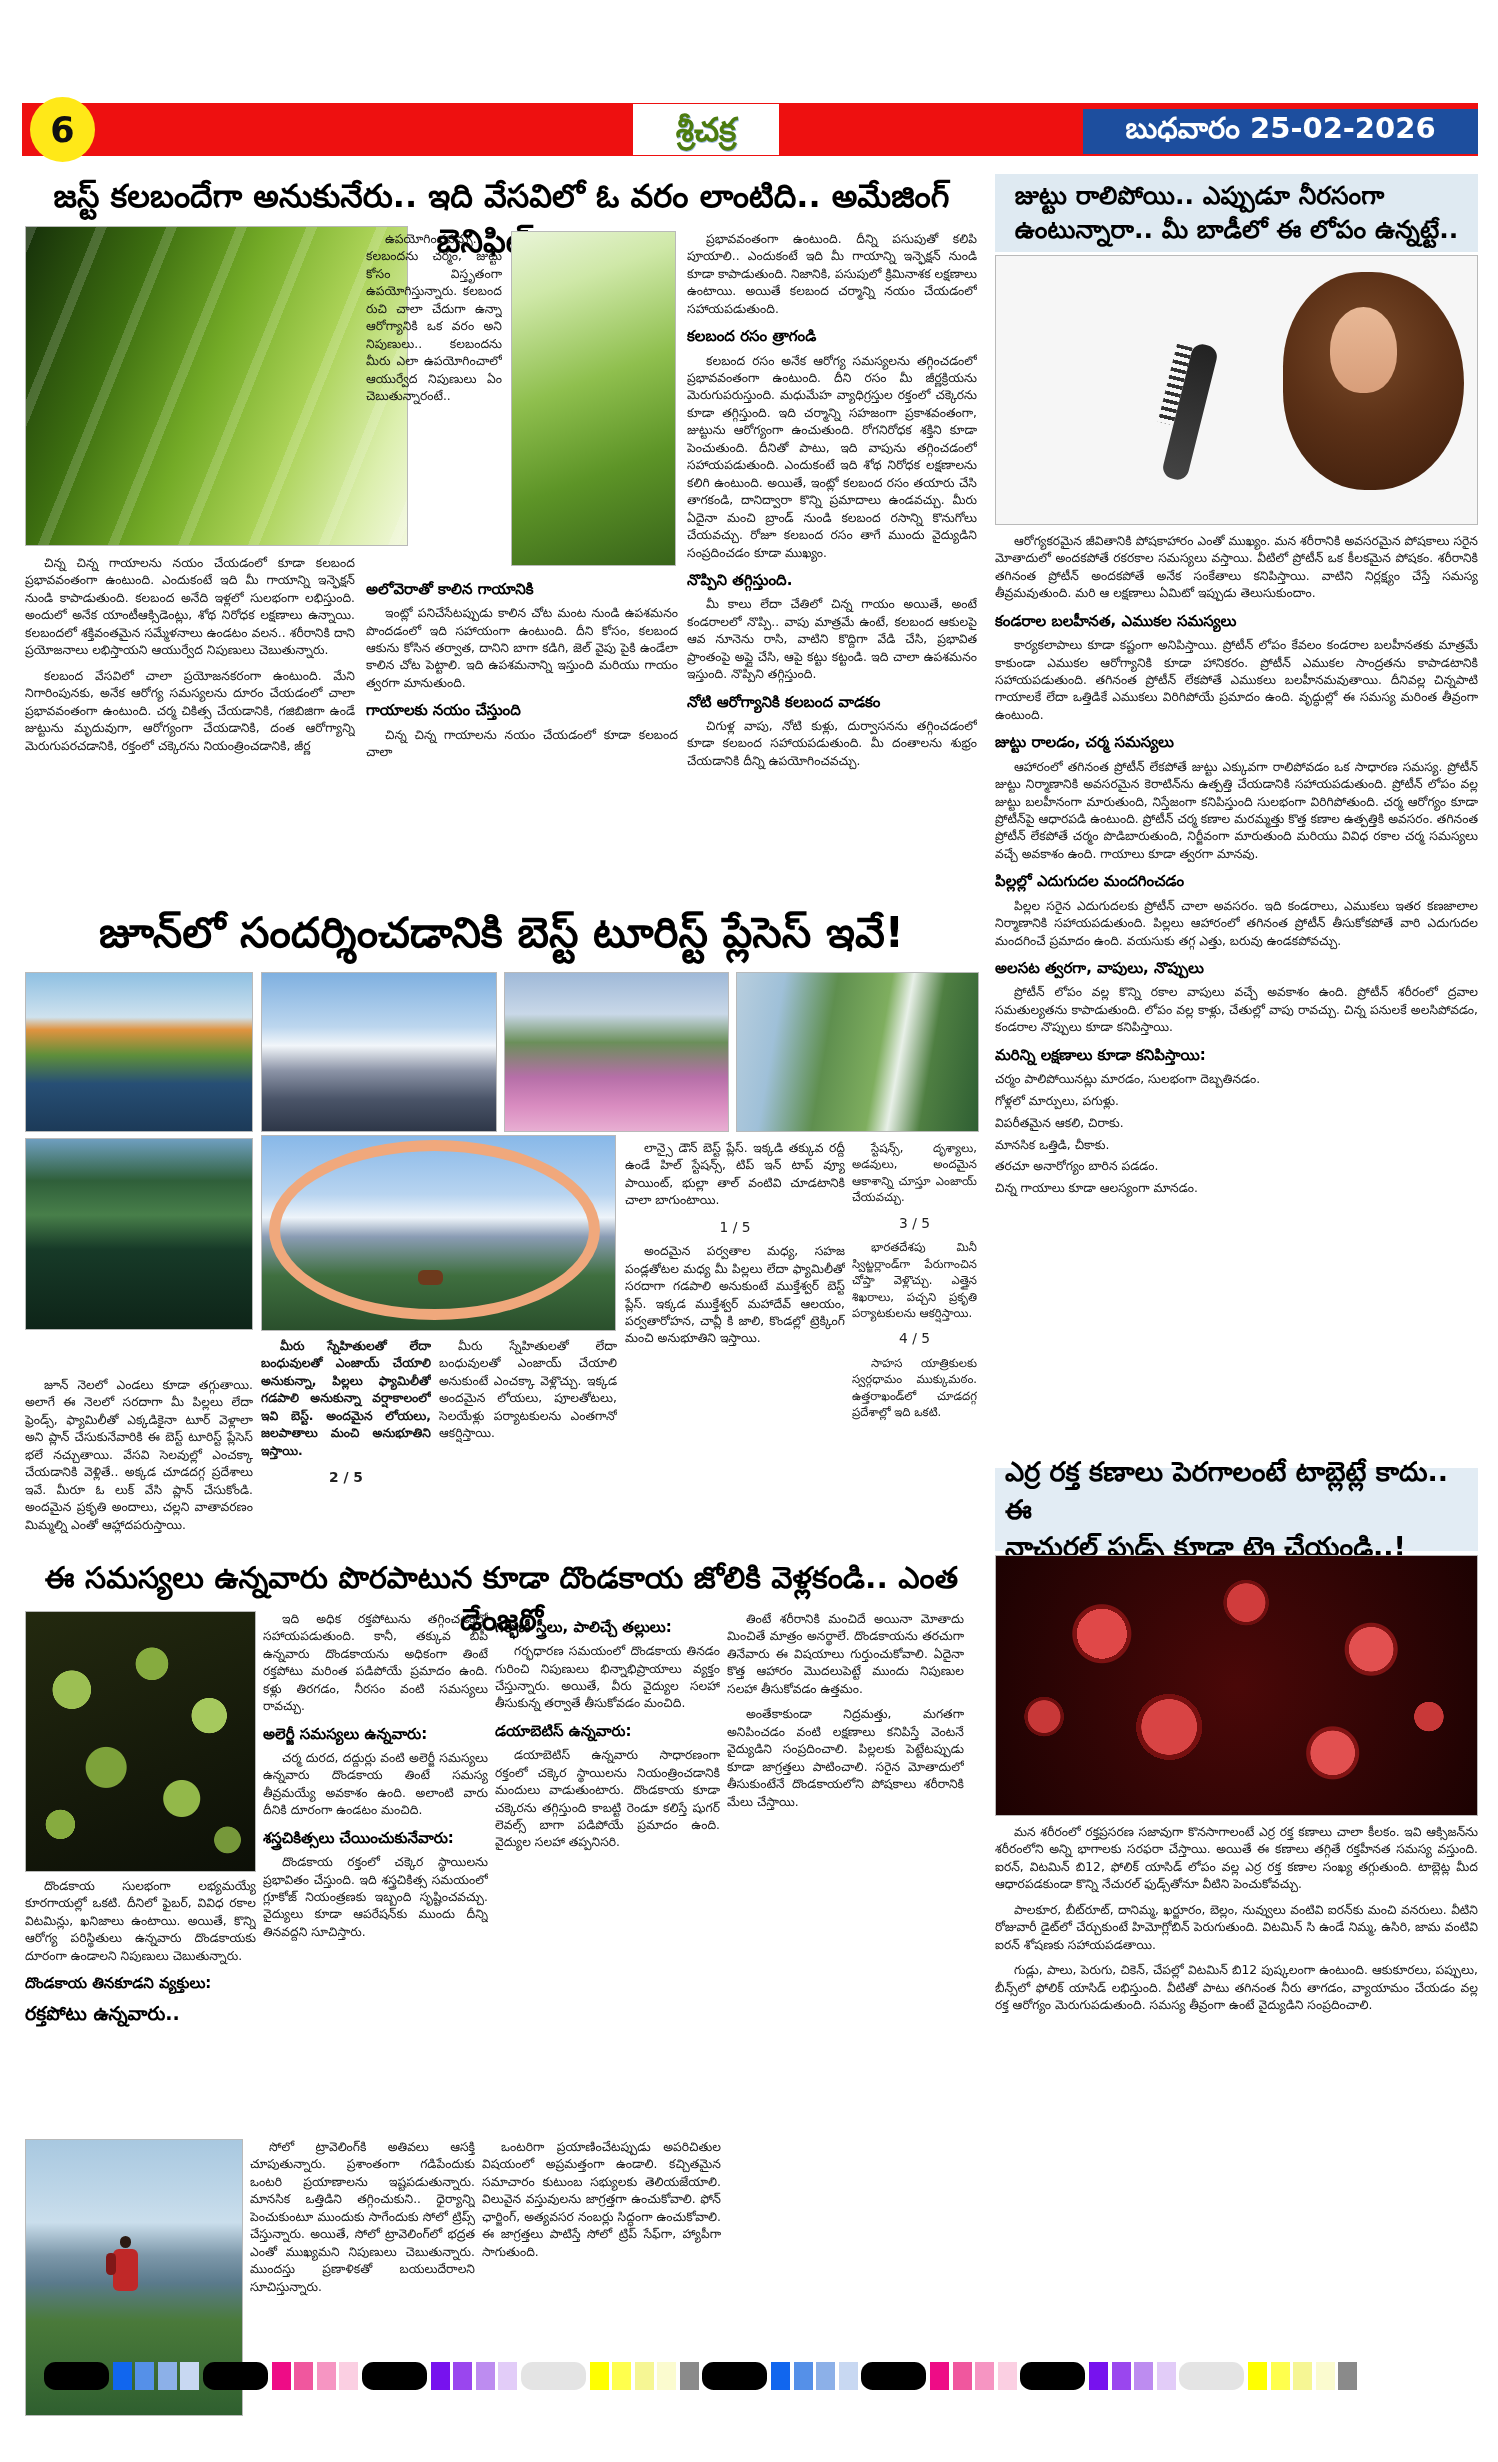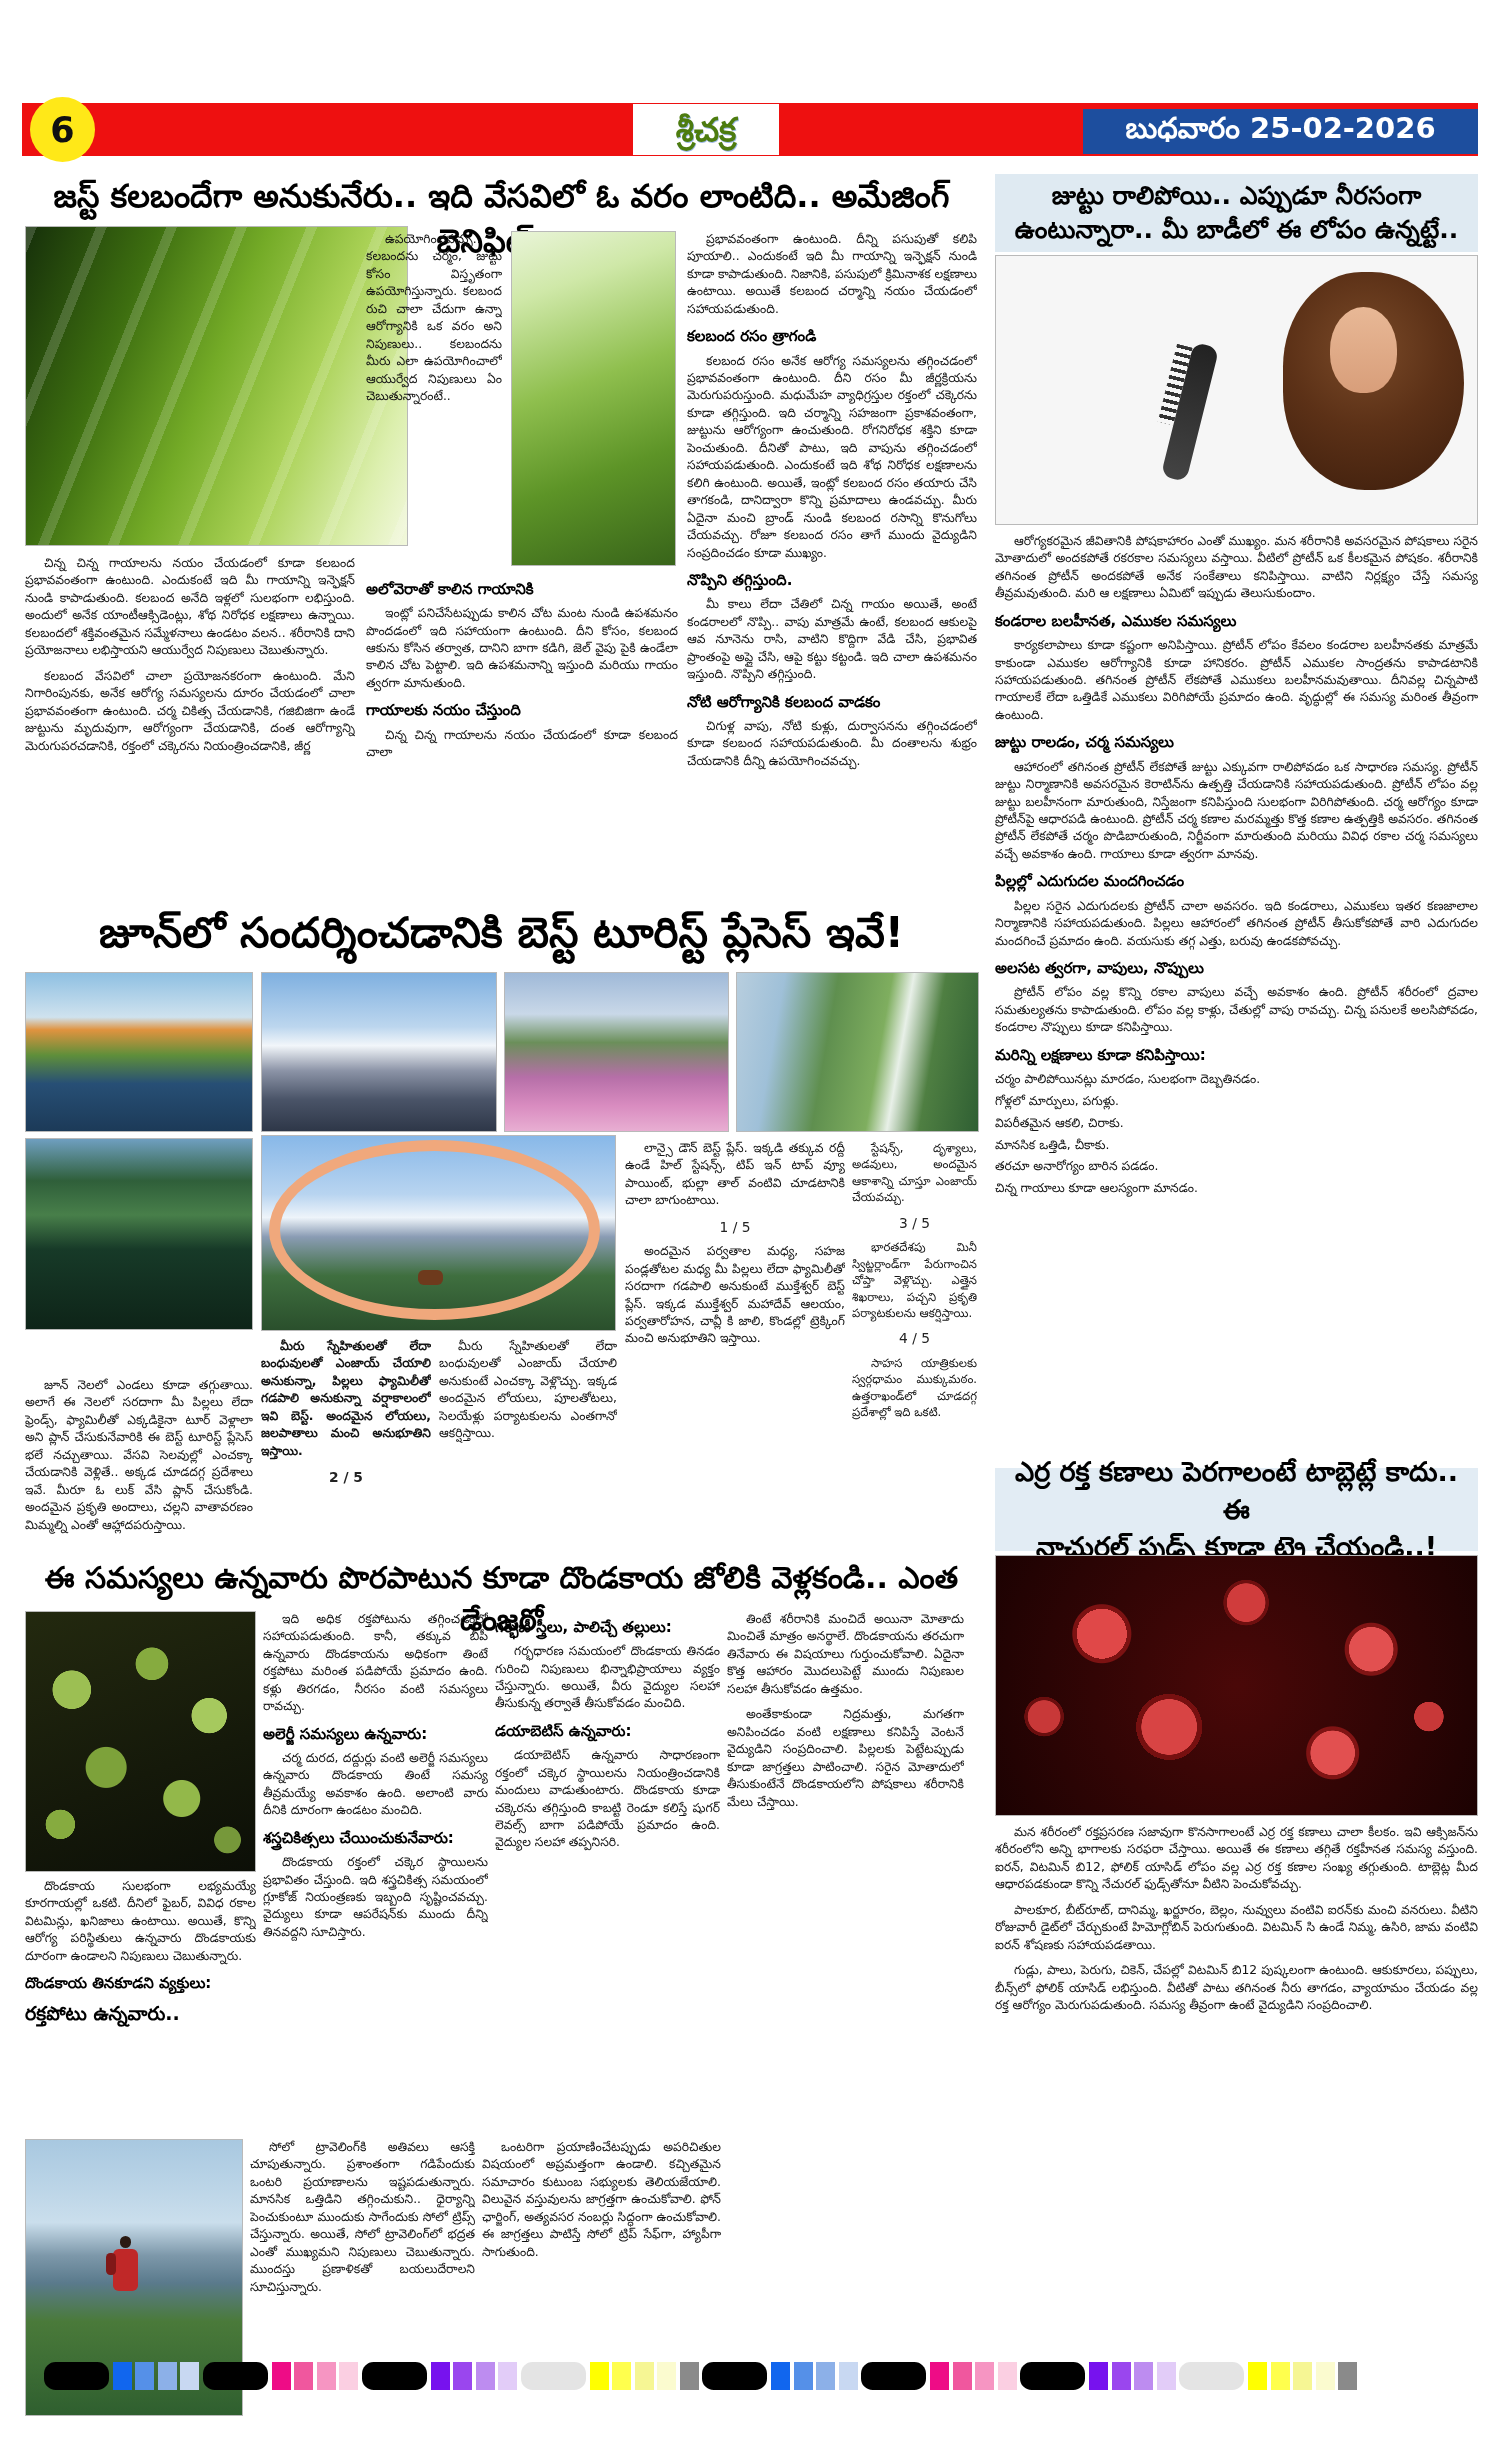--- a/index.html
+++ b/index.html
@@ -15,21 +15,21 @@
   .listline{margin:0 0 4.4px 0;}
   
   .redbar{background:#ee1010;}
   .pagenum{background:#ffe818;border-radius:50%;display:flex;align-items:center;justify-content:center;
            font-size:35px;font-weight:bold;color:#111;}
   .logobox{background:#ffffff;display:flex;flex-direction:column;align-items:center;justify-content:center;}
   .logotxt{color:#4d7c0f;font-size:33px;font-weight:bold;line-height:1;text-shadow:0.7px 0.7px 0 #9db9e8;}
   .datebox{background:#1d4e9e;display:flex;align-items:center;justify-content:center;
            color:#ffffff;font-size:29px;font-weight:bold;}
   
-  .hlbox{background:#dfeaf2;display:flex;align-items:center;justify-content:center;text-align:center;
+  .hlbox{background:#dfeaf2;display:flex;align-items:center;justify-content:center;text-align:left;
          font-weight:bold;color:#000;padding:4.4px 10px;box-sizing:border-box;}
   
   .ph-aloe{background:
      repeating-linear-gradient(112deg, rgba(255,255,255,0.16) 0 10px, rgba(255,255,255,0) 10px 65px),
      linear-gradient(112deg,#16300a 0%,#3d6e10 26%,#74ab27 48%,#a9d155 68%,#dcefae 88%,#f2f8dd 100%);}
   .ph-aloe-inset{background:
      linear-gradient(160deg,#e9f4d8 0%,#cfe8a8 18%,#8fbf4e 45%,#5d9427 70%,#38641a 100%);}
   .ph-hair{background:#f6f6f6;}
   .hairblob{position:absolute;right:13px;top:16px;width:181px;height:218px;border-radius:46% 54% 52% 48%;
      background:radial-gradient(circle at 45% 35%,#7a4a28 0%,#5c3117 45%,#3c1d0c 100%);}

